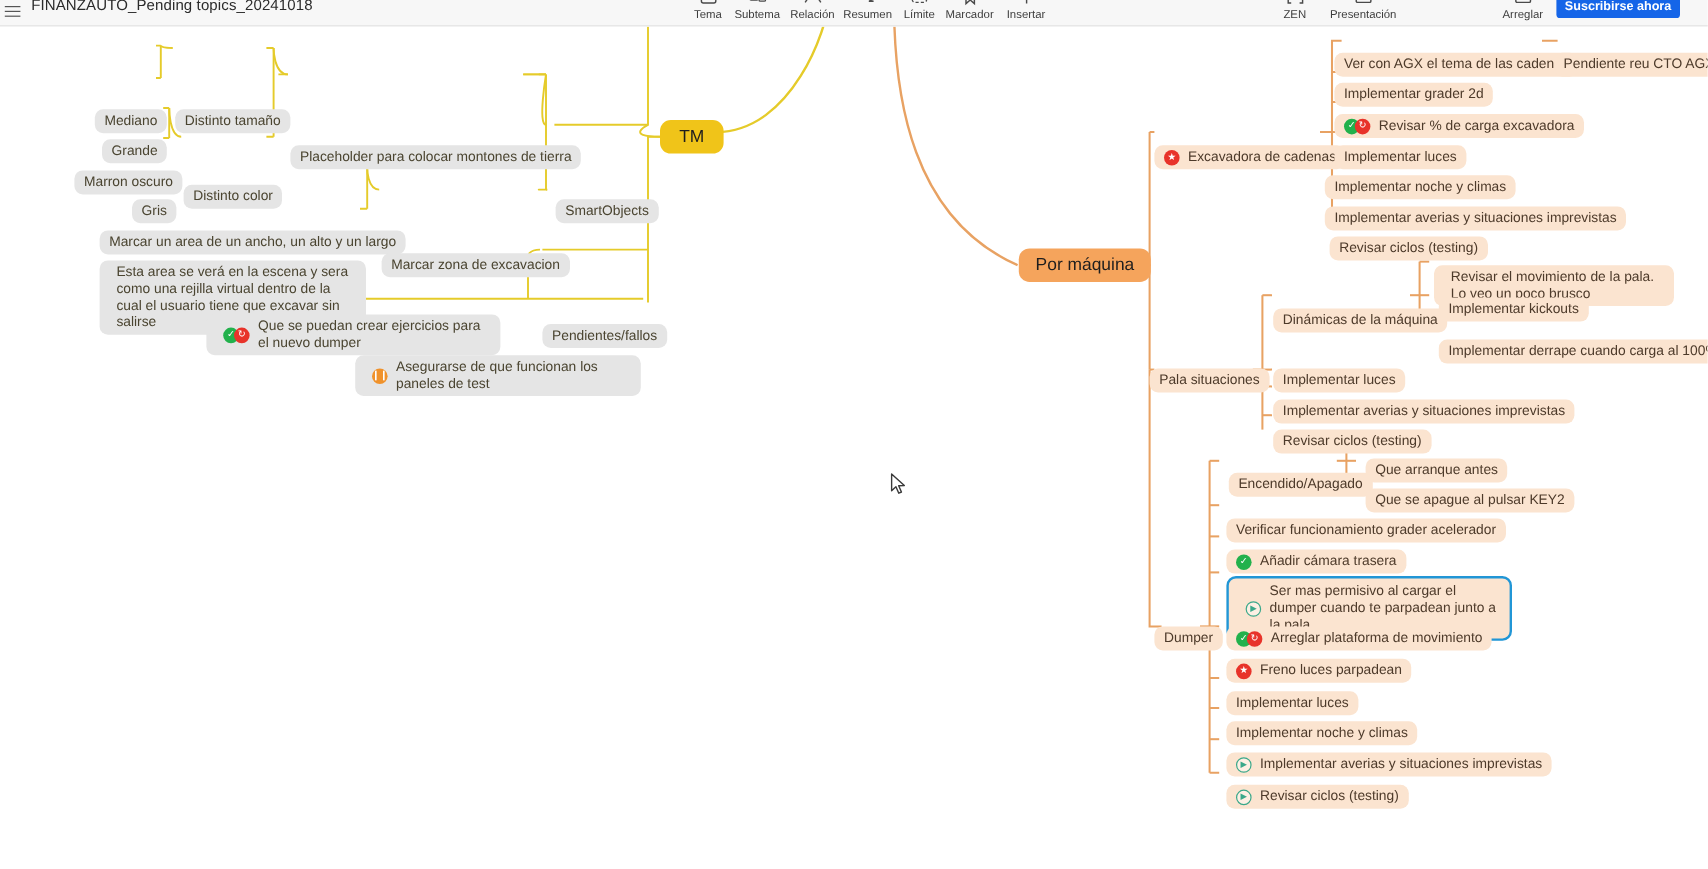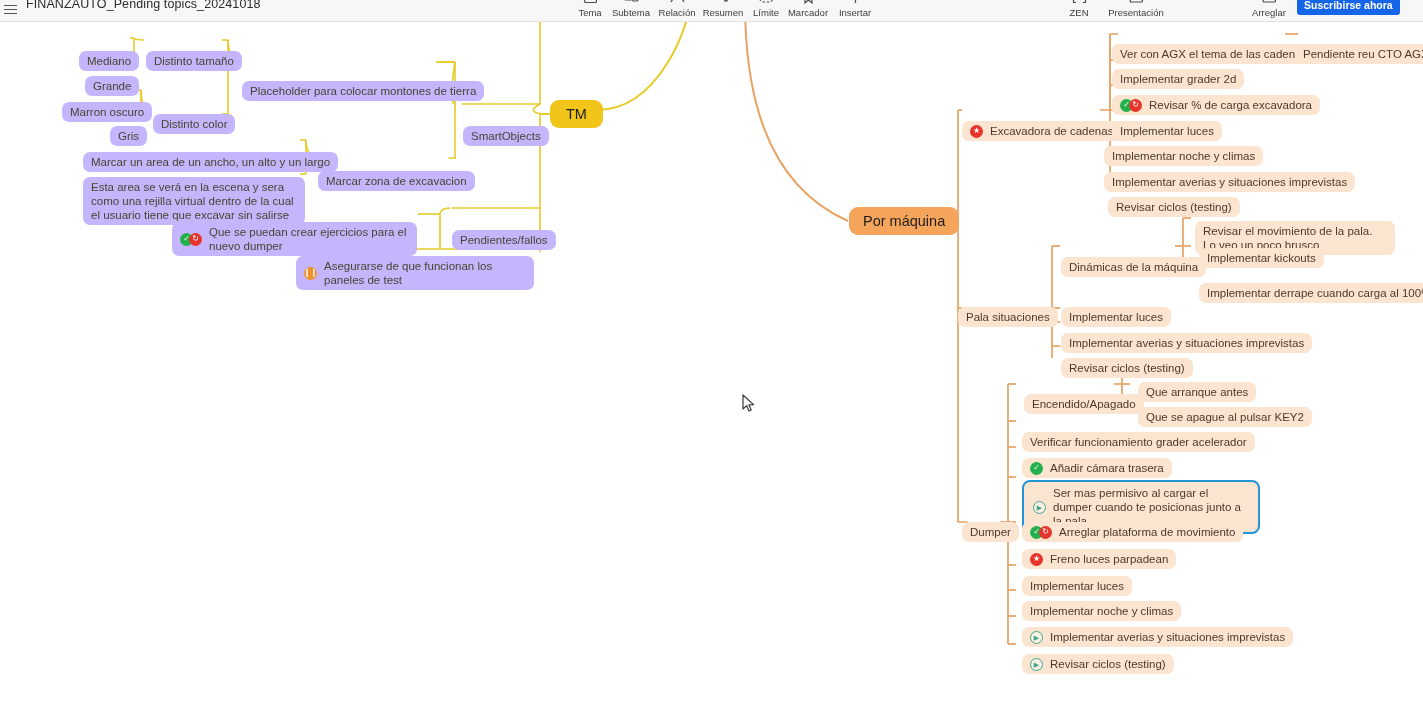--- a/index.html
+++ b/index.html
@@ -63,22 +63,22 @@
     position: absolute;
     display: flex; align-items: center; gap: 7px;
     border-radius: 7px;
     font-size: 11.5px;
     line-height: 14px;
     color: #3a3a3a;
     padding: 3px 8px;
     white-space: nowrap;
     z-index: 5;
   }
-  .node.wrapt { white-space: normal; }
-  .yellow  { background: #c4b5fd; color: #4a4430; }
+  .node.wrapt { white-space: normal; padding-left: 14px; }
+  .yellow  { background: #e5e5e5; color: #4a4430; margin-top: 40px; }
   .orange  { background: #fbe4d0; color: #4d3a2a; }
   .root-y  { background: #f0c419; color: #1e1e1e; font-size: 14.5px; font-weight: 500;
              padding: 7px 16px; border-radius: 9px; }
   .root-o  { background: #f5a45c; color: #1e1e1e; font-size: 14.5px; font-weight: 500;
              padding: 7px 14px; border-radius: 9px; }
   .selected {
     border: 2px solid #2196d6;
     border-radius: 8px;
     padding: 4px 9px;
   }
@@ -450,21 +450,21 @@
   <div class="node orange" style="left:1022px;top:436px">
     <span class="badge">
       <span class="dot green">✓</span>
     </span>
     <span>Añadir cámara trasera</span>
   </div>
   <div class="node orange wrapt selected" style="left:1022px;top:458px;width:238px">
     <span class="badge">
       <span class="dot ring">▶</span>
     </span>
-    <span>Ser mas permisivo al cargar el dumper cuando te posicionas junto a la pala</span>
+    <span>Ser mas permisivo al cargar el dumper cuando te parpadean junto a la pala</span>
   </div>
   <div class="node orange" style="left:1022px;top:500px">
     <span class="badge pair">
       <span class="dot green">✓</span>
       <span class="dot red">↻</span>
     </span>
     <span>Arreglar plataforma de movimiento</span>
   </div>
   <div class="node orange" style="left:1022px;top:527px">
     <span class="badge">

